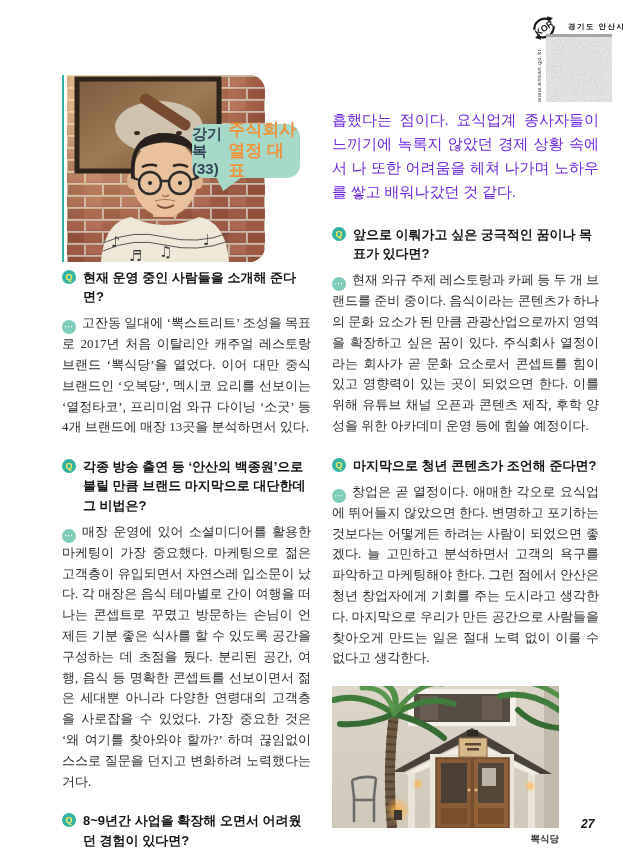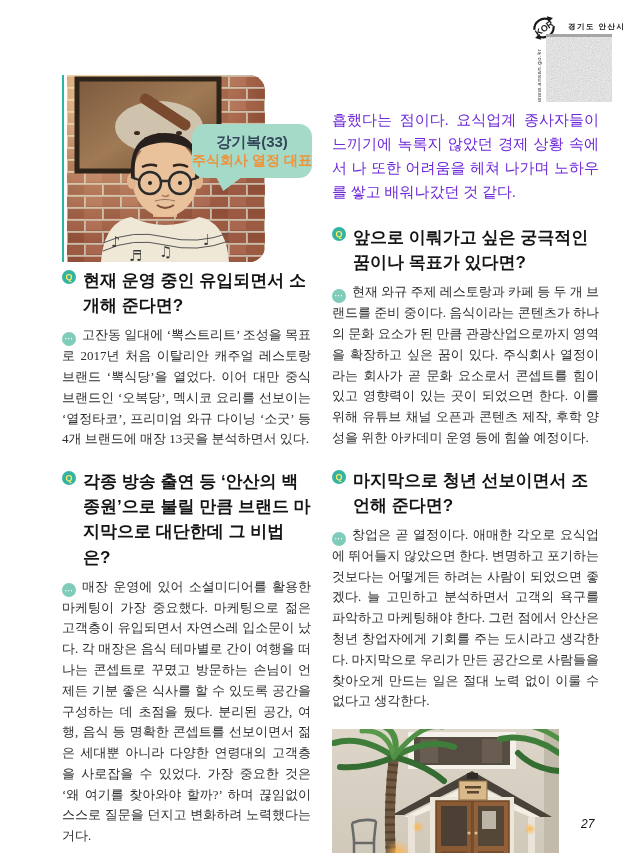--- a/index.html
+++ b/index.html
@@ -17,56 +17,56 @@
     letter-spacing:1.5px; color:#111; white-space:nowrap; }
   .stamp-noise { position:absolute; left:18px; top:20px; width:66px; height:68px; }
   .stamp-url { position:absolute; left:8px; top:20px; height:68px; font-size:6px; color:#333;
     writing-mode:vertical-rl; transform:rotate(180deg); letter-spacing:0.5px;
     display:flex; align-items:center; }
 
   
   .teal-rule { position:absolute; left:62px; top:75px; width:2px; height:187px; background:#2fb3a2; }
   .profile-photo { position:absolute; left:67px; top:75px; width:198px; height:187px;
     border-radius:0 16px 16px 0; overflow:hidden; background:#9a5b43; }
-  .bubble { position:absolute; left:192px; top:124px; width:120px; height:54px;
+  .bubble { position:absolute; left:192px; top:124px; width:108px; height:54px;
     background:#a5d9c8; border-radius:13px; z-index:5;
-    display:flex; flex-direction:column; align-items:center; justify-content:center; gap:1px; }
+    display:flex; flex-direction:row; align-items:center; justify-content:center; gap:1px; }
   .bubble-tail { position:absolute; left:24px; bottom:-13px; width:26px; height:14px;
     background:#a5d9c8; clip-path:polygon(0 0,100% 0,28% 100%); }
   .bubble-name { font-size:15px; font-weight:bold; color:#33475a; line-height:1.15; }
-  .bubble-title { font-size:14px; font-weight:bold; color:#f0923a; line-height:1.2; }
+  .bubble-title { font-size:17px; font-weight:bold; color:#f0923a; line-height:1.2; }
 
   
   .col { position:absolute; }
   .col-left  { left:62px;  top:268px; width:249px; }
   .col-right { left:332px; top:108px; width:267px; }
 
   .qa { margin-top:19px; }
   .qa:first-child { margin-top:0; }
   .q-row { display:flex; gap:7px; align-items:flex-start; margin-bottom:7px; }
   .q-badge { flex:0 0 14px; width:14px; height:14px; border-radius:50%;
     background:#35b3a2; color:#ffe95c; font-size:9px; font-weight:bold;
     display:flex; align-items:center; justify-content:center; margin-top:2px; }
-  .q-text { font-size:17px; font-weight:bold; color:#141414; line-height:1.48;
+  .q-text { font-size:13px; font-weight:bold; color:#141414; line-height:1.48;
     word-break:break-all; }
   .answer { font-family:"Liberation Serif", serif; font-size:13px; line-height:1.6;
     color:#2d2d2d; text-align:justify; word-break:break-all; }
   .a-badge { display:inline-flex; width:14px; height:14px; border-radius:50%;
     background:#7fccbb; color:#ffffff; font-size:7px; font-weight:bold;
     align-items:center; justify-content:center; margin-right:6px; vertical-align:-2px;
     letter-spacing:0.5px; font-family:"Liberation Sans",sans-serif; }
   .cont { font-family:"Liberation Serif", serif; font-size:15px; line-height:1.6;
     color:#6d28d9; text-align:justify; word-break:break-all; }
 
   
   .rest-photo { width:227px; height:142px; margin-top:17px; overflow:hidden; background:#d8d1c4; }
   .photo-caption { width:227px; text-align:right; font-size:9.5px; font-weight:bold;
     color:#333; margin-top:5px; }
 
-  .page-num { position:absolute; left:581px; top:817px; font-size:12px; font-weight:normal;
+  .page-num { position:absolute; left:581px; top:817px; font-size:12px; font-weight:bold;
     font-style:italic; color:#111;text-align:center; }
 </style>
 </head>
 <body>
 
 <div class="page">
 
   <div class="stamp">
     <svg class="kor-logo" viewBox="0 0 28 28">
       <g transform="rotate(-35 14 14)">
@@ -174,21 +174,21 @@
   <div class="bubble">
     <div class="bubble-tail"></div>
     <div class="bubble-name">강기복(33)</div>
     <div class="bubble-title">주식회사 열정 대표</div>
   </div>
 
   <div class="col col-left">
     <div class="qa">
       <div class="q-row">
         <span class="q-badge">Q</span>
-        <span class="q-text">현재 운영 중인 유입되면서 소개해 준다면?</span>
+        <span class="q-text">현재 운영 중인 사람들을 소개해 준다면?</span>
       </div>
       <p class="answer"><span class="a-badge">···</span><span>고잔동 일대에 ‘뽁스트리트’ 조성을 목표로 2017년 처음 이탈리안 캐주얼 레스토랑 브랜드 ‘뽁식당’을 열었다. 이어 대만 중식 브랜드인 ‘오복당’, 멕시코 요리를 선보이는 ‘열정타코’, 프리미엄 와규 다이닝 ‘소굿’ 등 4개 브랜드에 매장 13곳을 분석하면서 있다.</span></p>
     </div>
     <div class="qa">
       <div class="q-row">
         <span class="q-badge">Q</span>
         <span class="q-text">각종 방송 출연 등 ‘안산의 백종원’으로 불릴 만큼 브랜드 마지막으로 대단한데 그 비법은?</span>
       </div>
       <p class="answer"><span class="a-badge">···</span><span>매장 운영에 있어 소셜미디어를 활용한 마케팅이 가장 중요했다. 마케팅으로 젊은 고객층이 유입되면서 자연스레 입소문이 났다. 각 매장은 음식 테마별로 간이 여행을 떠나는 콘셉트로 꾸몄고 방문하는 손님이 언제든 기분 좋은 식사를 할 수 있도록 공간을 구성하는 데 초점을 뒀다. 분리된 공간, 여행, 음식 등 명확한 콘셉트를 선보이면서 젊은 세대뿐 아니라 다양한 연령대의 고객층을 사로잡을 수 있었다. 가장 중요한 것은 ‘왜 여기를 찾아와야 할까?’ 하며 끊임없이 스스로 질문을 던지고 변화하려 노력했다는 거다.</span></p>
     </div>
@@ -206,21 +206,21 @@
     <div class="qa" style="margin-top:21px;">
       <div class="q-row">
         <span class="q-badge">Q</span>
         <span class="q-text">앞으로 이뤄가고 싶은 궁극적인 꿈이나 목표가 있다면?</span>
       </div>
       <p class="answer"><span class="a-badge">···</span><span>현재 와규 주제 레스토랑과 카페 등 두 개 브랜드를 준비 중이다. 음식이라는 콘텐츠가 하나의 문화 요소가 된 만큼 관광산업으로까지 영역을 확장하고 싶은 꿈이 있다. 주식회사 열정이라는 회사가 곧 문화 요소로서 콘셉트를 힘이 있고 영향력이 있는 곳이 되었으면 한다. 이를 위해 유튜브 채널 오픈과 콘텐츠 제작, 후학 양성을 위한 아카데미 운영 등에 힘쓸 예정이다.</span></p>
     </div>
     <div class="qa">
       <div class="q-row">
         <span class="q-badge">Q</span>
-        <span class="q-text">마지막으로 청년 선보이면서 조언해 준다면?</span>
+        <span class="q-text">마지막으로 청년 콘텐츠가 조언해 준다면?</span>
       </div>
       <p class="answer"><span class="a-badge">···</span><span>창업은 곧 열정이다. 애매한 각오로 요식업에 뛰어들지 않았으면 한다. 변명하고 포기하는 것보다는 어떻게든 하려는 사람이 되었으면 좋겠다. 늘 고민하고 분석하면서 고객의 욕구를 파악하고 마케팅해야 한다. 그런 점에서 안산은 청년 창업자에게 기회를 주는 도시라고 생각한다. 마지막으로 우리가 만든 공간으로 사람들을 찾아오게 만드는 일은 절대 노력 없이 이룰 수 없다고 생각한다.</span></p>
     </div>
 
     <div class="rest-photo">
       <svg viewBox="0 0 227 142" width="227" height="142">
         <defs>
           <radialGradient id="uplight" cx="0.5" cy="0.5" r="0.5">
             <stop offset="0" stop-color="#ffb54d" stop-opacity="0.95"></stop>
             <stop offset="1" stop-color="#ffb54d" stop-opacity="0"></stop>

